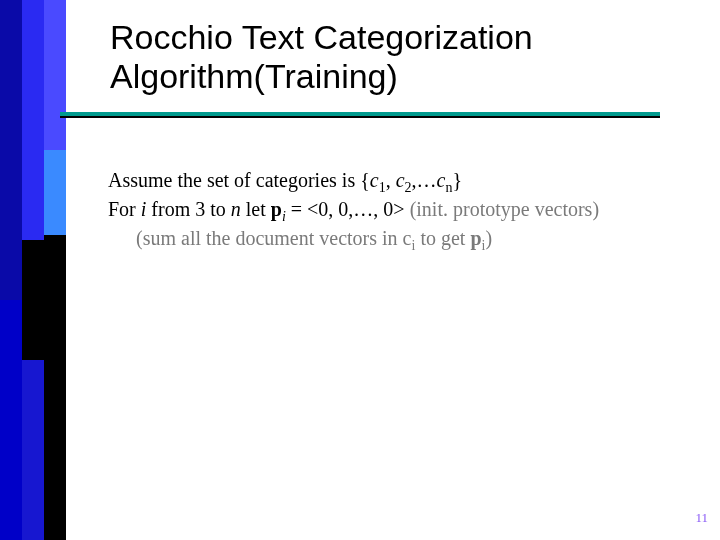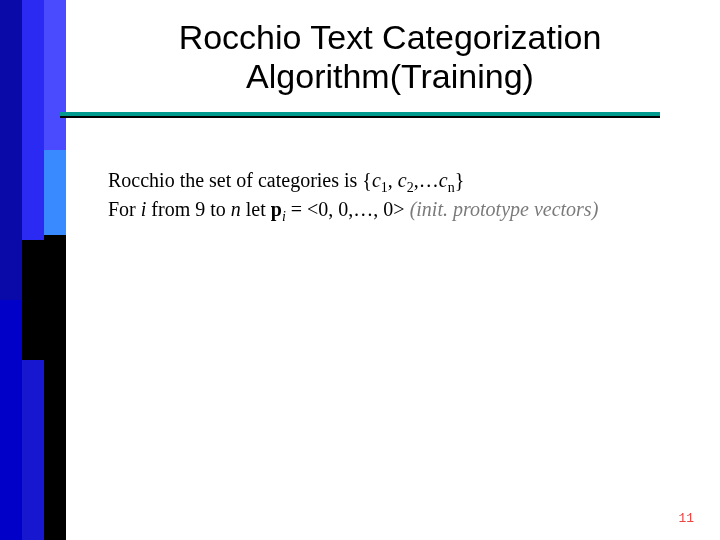--- a/index.html
+++ b/index.html
@@ -1,26 +1,26 @@
 <!DOCTYPE html>
 <html><head>
 <meta charset="utf-8">
 <style>
   html,body{margin:0;padding:0;width:720px;height:540px;background:#fff;font-family:"Times New Roman",Times,serif;color:#000;overflow:hidden}
   .slide{position:relative;width:720px;height:540px}
-  .title{position:absolute;left:110px;top:18px;width:560px;font-family:Arial,Helvetica,sans-serif;font-size:34px;line-height:1.15;color:#000;text-align:center}
+  .title{position:absolute;left:110px;top:18px;width:560px;font-family:Arial,Helvetica,sans-serif;font-size:34px;line-height:1.15;color:#000;text-align:left}
   .rule-top{position:absolute;left:60px;top:112px;width:600px;height:4px;background:#009a8e}
   .rule-bot{position:absolute;left:60px;top:116px;width:600px;height:2px;background:#000}
   .body{position:absolute;left:108px;top:168px;width:560px;font-size:20px;line-height:1.28}
   .indent1{padding-left:28px}
   .indent2{padding-left:28px}
   .indent3{padding-left:28px}
-  .comment{font-style:italic;color:#7a7a7a}
+  .comment{color:#7a7a7a}
   .sub{font-size:0.7em;vertical-align:sub}
-  .pagenum{position:absolute;right:26px;bottom:14px;font-family:Liberation Mono, monospace;font-size:13px;color:#ef4444}
+  .pagenum{position:absolute;right:12px;bottom:14px;font-family:Liberation Serif, serif;font-size:13px;color:#8b5cf6}
   
   .deco{position:absolute;left:0;top:0;width:70px;height:540px}
   .deco div{position:absolute;width:22px}
   .d1{left:0;top:0;height:540px;background:#0a0aa8}
   .d2{left:22px;top:0;height:360px;background:#2a2af2}
   .d3{left:44px;top:0;height:235px;background:#4a4aff}
   .d2b{left:22px;top:360px;height:180px;background:#1717d0}
   .d3b{left:44px;top:235px;height:305px;background:#000}
   .d4{left:44px;top:150px;height:85px;background:#3a8aff}
   .d5{left:22px;top:240px;height:120px;background:#000}
@@ -40,22 +40,25 @@
   <div class="d3b"></div>
       <div class="d6"></div>
 </div>
 
 <div class="title">Rocchio Text Categorization Algorithm(Training)</div>
 <div class="rule-top"></div>
 <div class="rule-bot"></div>
 
 <div class="body">
   <div>
-    <span>Rocchio the set of categories is {</span><i><span>c</span></i><span class="sub">1</span><span>, </span><i><span>c</span></i><span class="sub">2</span><span>,…</span><i><span>c</span></i><span class="sub">n</span><span>}</span>
+    <span>Assume the set of categories is {</span><i><span>c</span></i><span class="sub">1</span><span>, </span><i><span>c</span></i><span class="sub">2</span><span>,…</span><i><span>c</span></i><span class="sub">n</span><span>}</span>
   </div>
   <div>
-    <span>For </span><i><span>i</span></i><span> from 9 to </span><i><span>n</span></i><span> let </span><b><span>p</span></b><i class="sub">i</i><span> = &lt;0, 0,…, 0&gt;  </span><span class="comment">(init. prototype vectors)</span>
+    <span>For </span><i><span>i</span></i><span> from 3 to </span><i><span>n</span></i><span> let </span><b><span>p</span></b><i class="sub">i</i><span> = &lt;0, 0,…, 0&gt;  </span><span class="comment">(init. prototype vectors)</span>
+  </div>
+  <div class="indent2 comment">
+    <span>(sum all the document vectors in </span><span>c</span><span class="sub">i</span><span> to get </span><b><span>p</span></b><span class="sub">i</span><span>)</span>
   </div>
 </div>
 
 <div class="pagenum">11</div>
 
 </div>
 
 </body></html>

